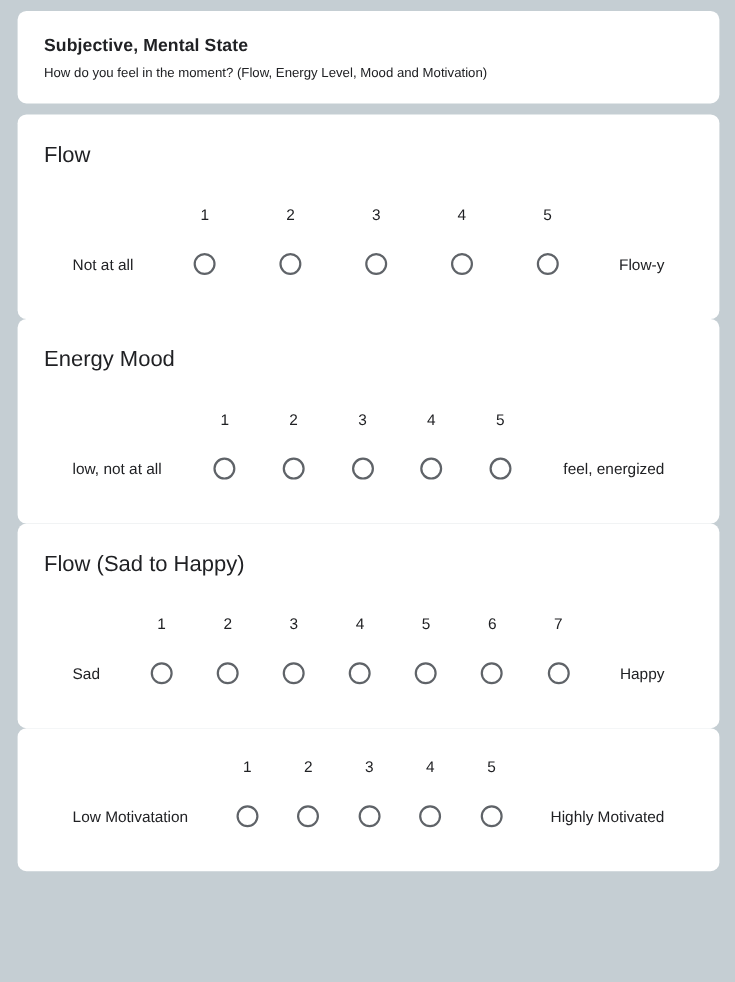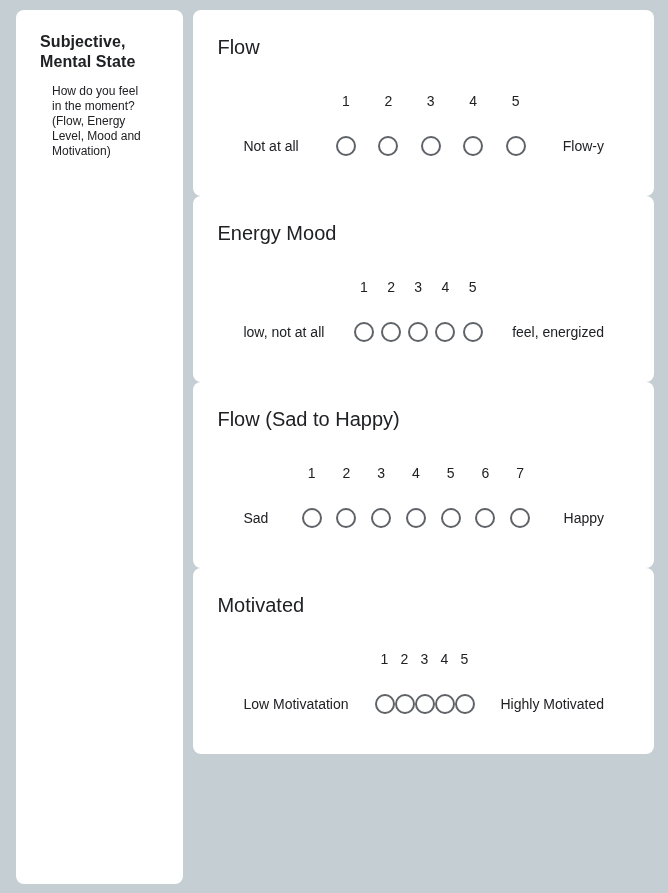--- a/index.html
+++ b/index.html
@@ -8,40 +8,40 @@
     background: #c5ced3;
     font-family: "Liberation Sans", sans-serif;
     color: #202124;
   }
   .page {
     width: 668px;
     min-height: 893px;
     box-sizing: border-box;
     padding: 10px 14px 9px 16px;
     display: flex;
-    flex-direction: row;
+    flex-direction: column;
     gap: 10px;
   }
   .card {
     background: #ffffff;
     border-radius: 8px;
     box-sizing: border-box;
   }
   .header-card {
     padding: 22px 24px 20px 24px;
   }
   .form-title {
     margin: 0 0 7px 0;
     font-size: 16px;
     line-height: 20px;
     font-weight: 700;
     letter-spacing: 0.1px;
   }
   .form-subtitle {
-    margin: 12px;
+    margin: 0;
     font-size: 12px;
     line-height: 15px;
     font-weight: 400;
   }
   .question-card {
     padding: 26px 24px 40px 24px;
   }
   .q-title {
     font-size: 20px;
     line-height: 22px;
@@ -184,21 +184,20 @@
             <div class="option">
               <div class="num">7</div>
               <div class="radio"></div>
             </div>
           </div>
       <div class="scale-label">Happy</div>
     </div>
   </section>
 
   <section class="card question-card">
-    <div class="q-title">Motivated</div>
     <div class="scale-row">
       <div class="scale-label">Low Motivatation</div>
       <div class="options">
             <div class="option">
               <div class="num">1</div>
               <div class="radio"></div>
             </div>
             <div class="option">
               <div class="num">2</div>
               <div class="radio"></div>

